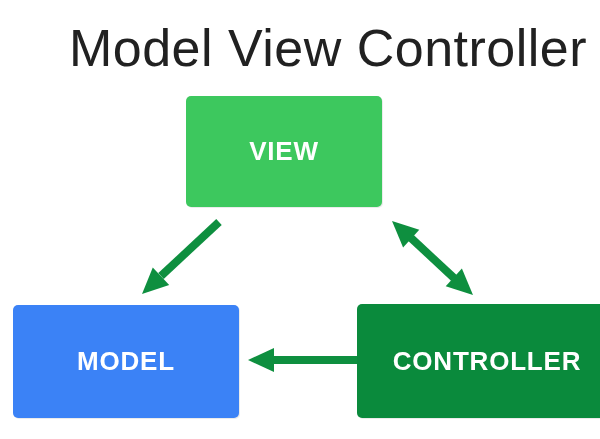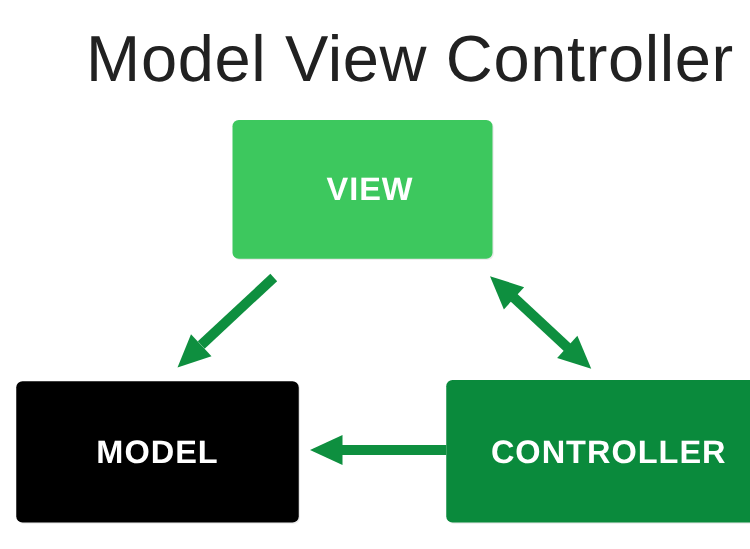--- a/index.html
+++ b/index.html
@@ -30,42 +30,42 @@
     border-radius: 5px;
     display: flex;
     align-items: center;
     justify-content: center;
     color: #ffffff;
     font-weight: bold;
     font-size: 26px;
     letter-spacing: 0.8px;
     box-shadow: 1px 1px 0 rgba(0,0,0,0.08);
   }
-  .node-view       { left: 186px; top: 96px;  width: 196px; height: 111px; padding-left: 12px; }
+  .node-view       { left: 186px; top: 96px;  width: 196px; height: 111px; }
   .node-model      { left: 13px;  top: 305px; width: 226px; height: 113px; }
   .node-controller { left: 357px; top: 304px; width: 260px; height: 114px; }
   .arrow-layer {
     position: absolute;
     left: 0;
     top: 0;
     width: 600px;
     height: 439px;
     pointer-events: none;
   }
 </style>
 </head>
 <body>
 
 <h1 class="title" style="color: rgb(33, 33, 33); padding-left: 28px;">Model View Controller</h1>
 
 <div class="node node-view" style="background-color: rgb(61, 200, 94); color: rgb(255, 255, 255);">
   <span>VIEW</span>
 </div>
 
-<div class="node node-model" style="background-color: #000000; color: rgb(255, 255, 255);">
+<div class="node node-model" style="background-color: #3b82f6; color: rgb(255, 255, 255);">
   <span>MODEL</span>
 </div>
 
 <div class="node node-controller" style="background-color: rgb(10, 138, 60); color: rgb(255, 255, 255);">
   <span>CONTROLLER</span>
 </div>
 
 <svg class="arrow-layer" viewBox="0 0 600 439">
 
   <g style="color: rgb(14, 143, 63);">

